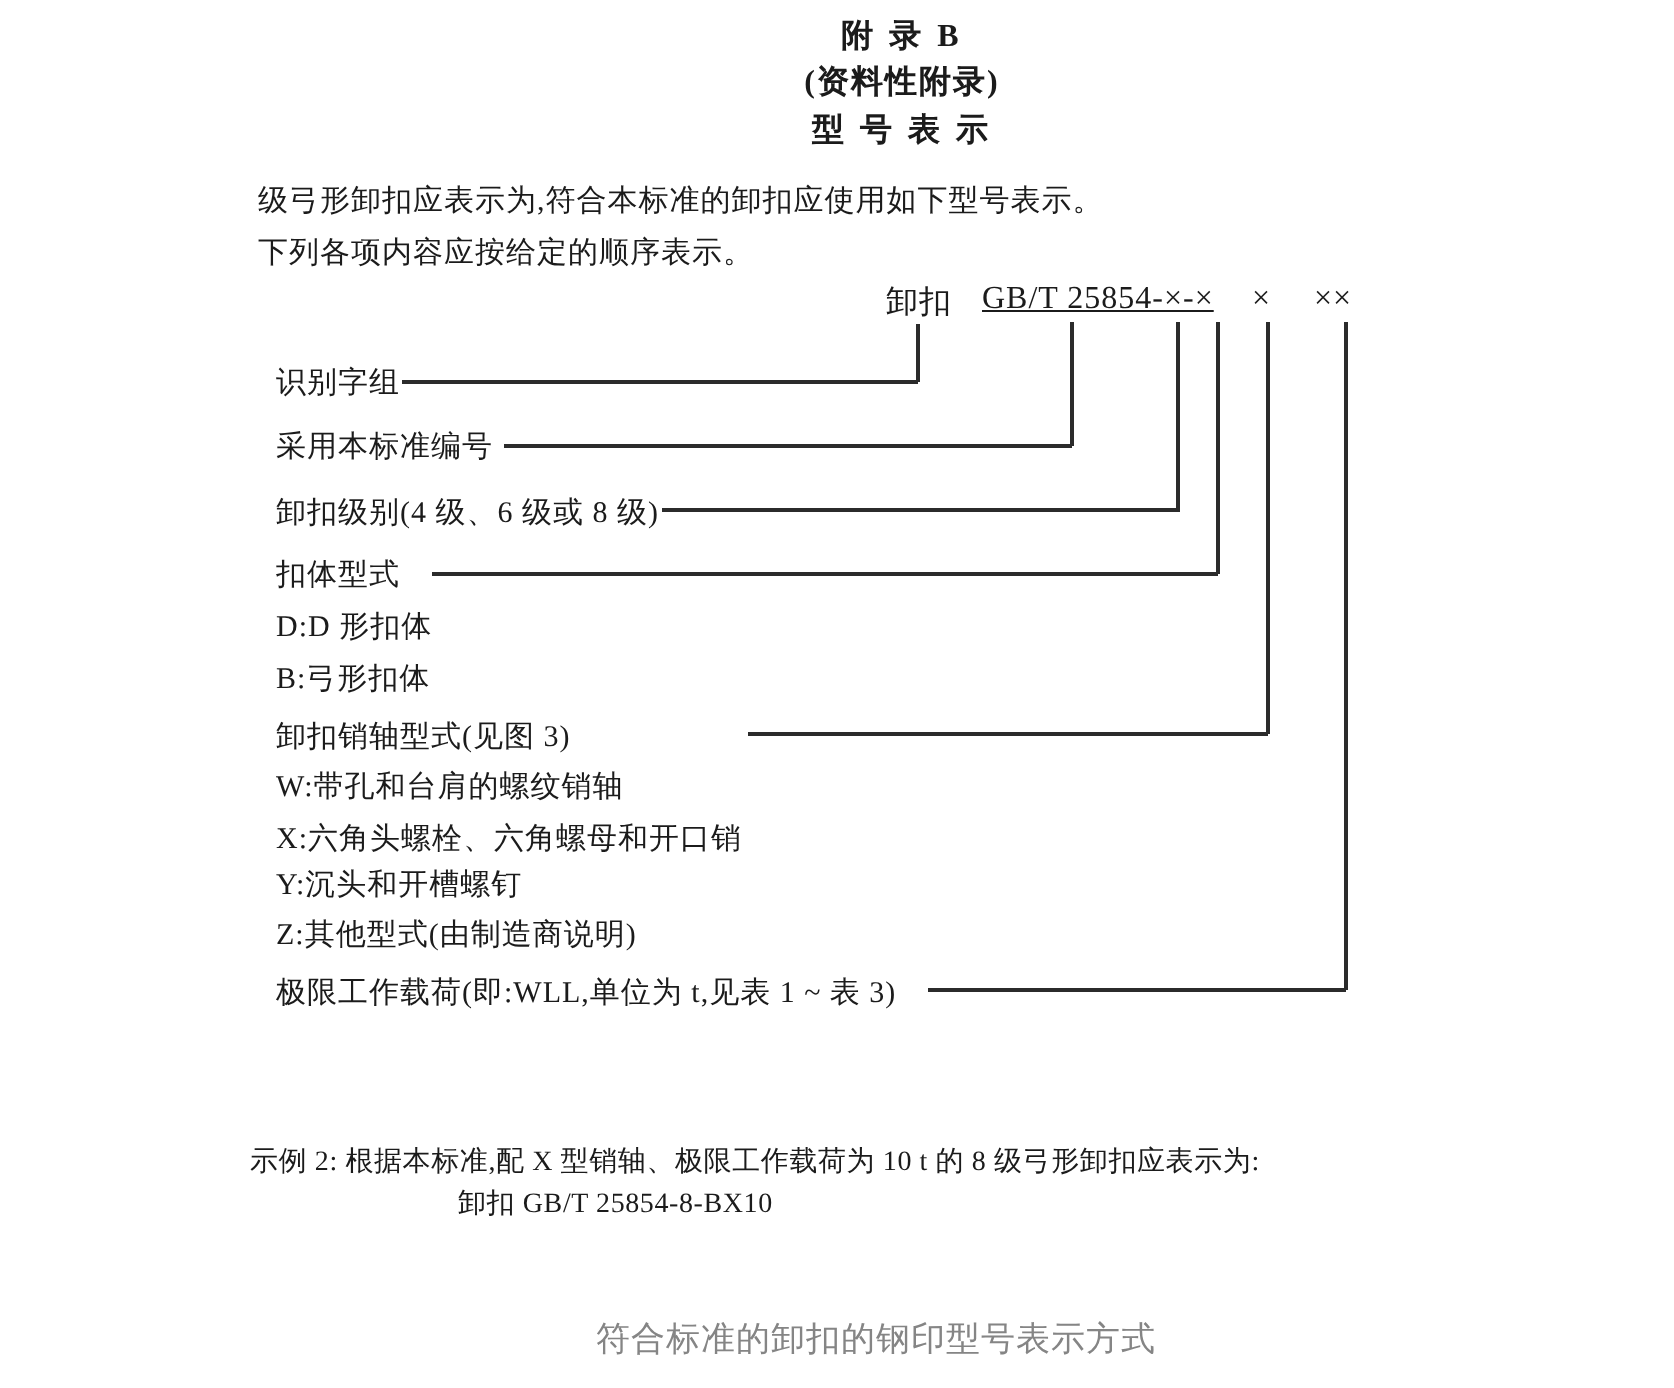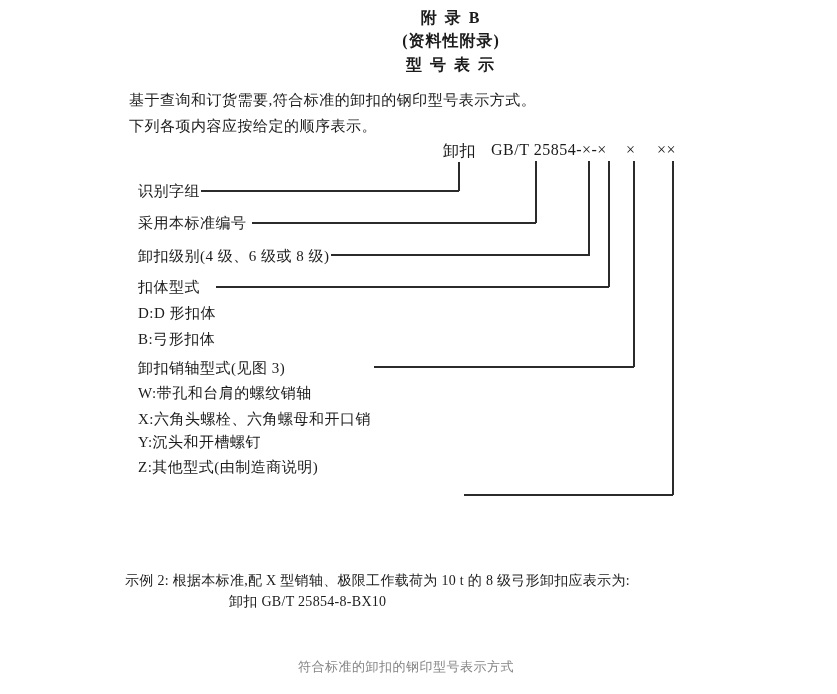--- a/index.html
+++ b/index.html
@@ -43,40 +43,40 @@
     position: absolute;
     width: 1.5px;
     background: #2b2b2b;
   }
   .hline {
     position: absolute;
     height: 1.5px;
     background: #2b2b2b;
   }
   .caption {
-    font-size: 13px;
+    font-size: 17px;
     color: #858585;
     font-family: "Liberation Sans", "DejaVu Sans", sans-serif;
     letter-spacing: 0.5px;
   }
 </style>
 </head>
 <body>
 
 <div class="page">
 
   <div class="abs title-line" style="left:451px; top:8px;">附  录  B</div>
   <div class="abs title-line" style="left:451px; top:31px; letter-spacing:1px;">(资料性附录)</div>
   <div class="abs title-line" style="left:451px; top:55px;">型 号 表 示</div>
 
-  <div class="abs intro-line" style="left:129px; top:91px;">基于查询和订货需要,符合标准的卸扣的钢印型号表示方式。</div>
+  <div class="abs intro-line" style="left:129px; top:91px;">级弓形卸扣应表示为,符合本标准的卸扣应使用如下型号表示。</div>
   <div class="abs intro-line" style="left:129px; top:117px;">下列各项内容应按给定的顺序表示。</div>
 
   <div class="abs desig" style="left:443px; top:141px;">卸扣</div>
-  <div class="abs desig" style="left:491px; top:141px;">GB/T 25854-×-×</div>
+  <div class="abs desig" style="left:491px; top:141px;text-decoration:underline;">GB/T 25854-×-×</div>
   <div class="abs desig" style="left:626px; top:141px;">×</div>
   <div class="abs desig" style="left:657px; top:141px;">××</div>
 
   <div class="vline" style="left:458px; top:162px; height:29px;"></div>
   <div class="vline" style="left:535px; top:161px; height:62px;"></div>
   <div class="vline" style="left:588px; top:161px; height:95px;"></div>
   <div class="vline" style="left:608px; top:161px; height:126px;"></div>
   <div class="vline" style="left:633px; top:161px; height:206px;"></div>
   <div class="vline" style="left:672px; top:161px; height:334px;"></div>
 
@@ -91,19 +91,20 @@
   <div class="abs callout" style="left:138px; top:214px;">采用本标准编号</div>
   <div class="abs callout" style="left:138px; top:247px;">卸扣级别(4 级、6 级或 8 级)</div>
   <div class="abs callout" style="left:138px; top:278px;">扣体型式</div>
   <div class="abs callout" style="left:138px; top:304px;">D:D 形扣体</div>
   <div class="abs callout" style="left:138px; top:330px;">B:弓形扣体</div>
   <div class="abs callout" style="left:138px; top:359px;">卸扣销轴型式(见图 3)</div>
   <div class="abs callout" style="left:138px; top:384px;">W:带孔和台肩的螺纹销轴</div>
   <div class="abs callout" style="left:138px; top:410px;">X:六角头螺栓、六角螺母和开口销</div>
   <div class="abs callout" style="left:138px; top:458px;">Z:其他型式(由制造商说明)</div>
   <div class="abs callout" style="left:138px; top:433px;">Y:沉头和开槽螺钉</div>
+  <div class="abs callout" style="left:138px; top:487px;">极限工作载荷(即:WLL,单位为 t,见表 1 ~ 表 3)</div>
 
   <div class="abs example-line" style="left:125px; top:572px;">示例 2: 根据本标准,配 X 型销轴、极限工作载荷为 10 t 的 8 级弓形卸扣应表示为:</div>
   <div class="abs example-line" style="left:229px; top:593px;">卸扣 GB/T 25854-8-BX10</div>
 
   <div class="abs caption" style="left:298px; top:658px;">符合标准的卸扣的钢印型号表示方式</div>
 
 </div>
 
 </body></html>

